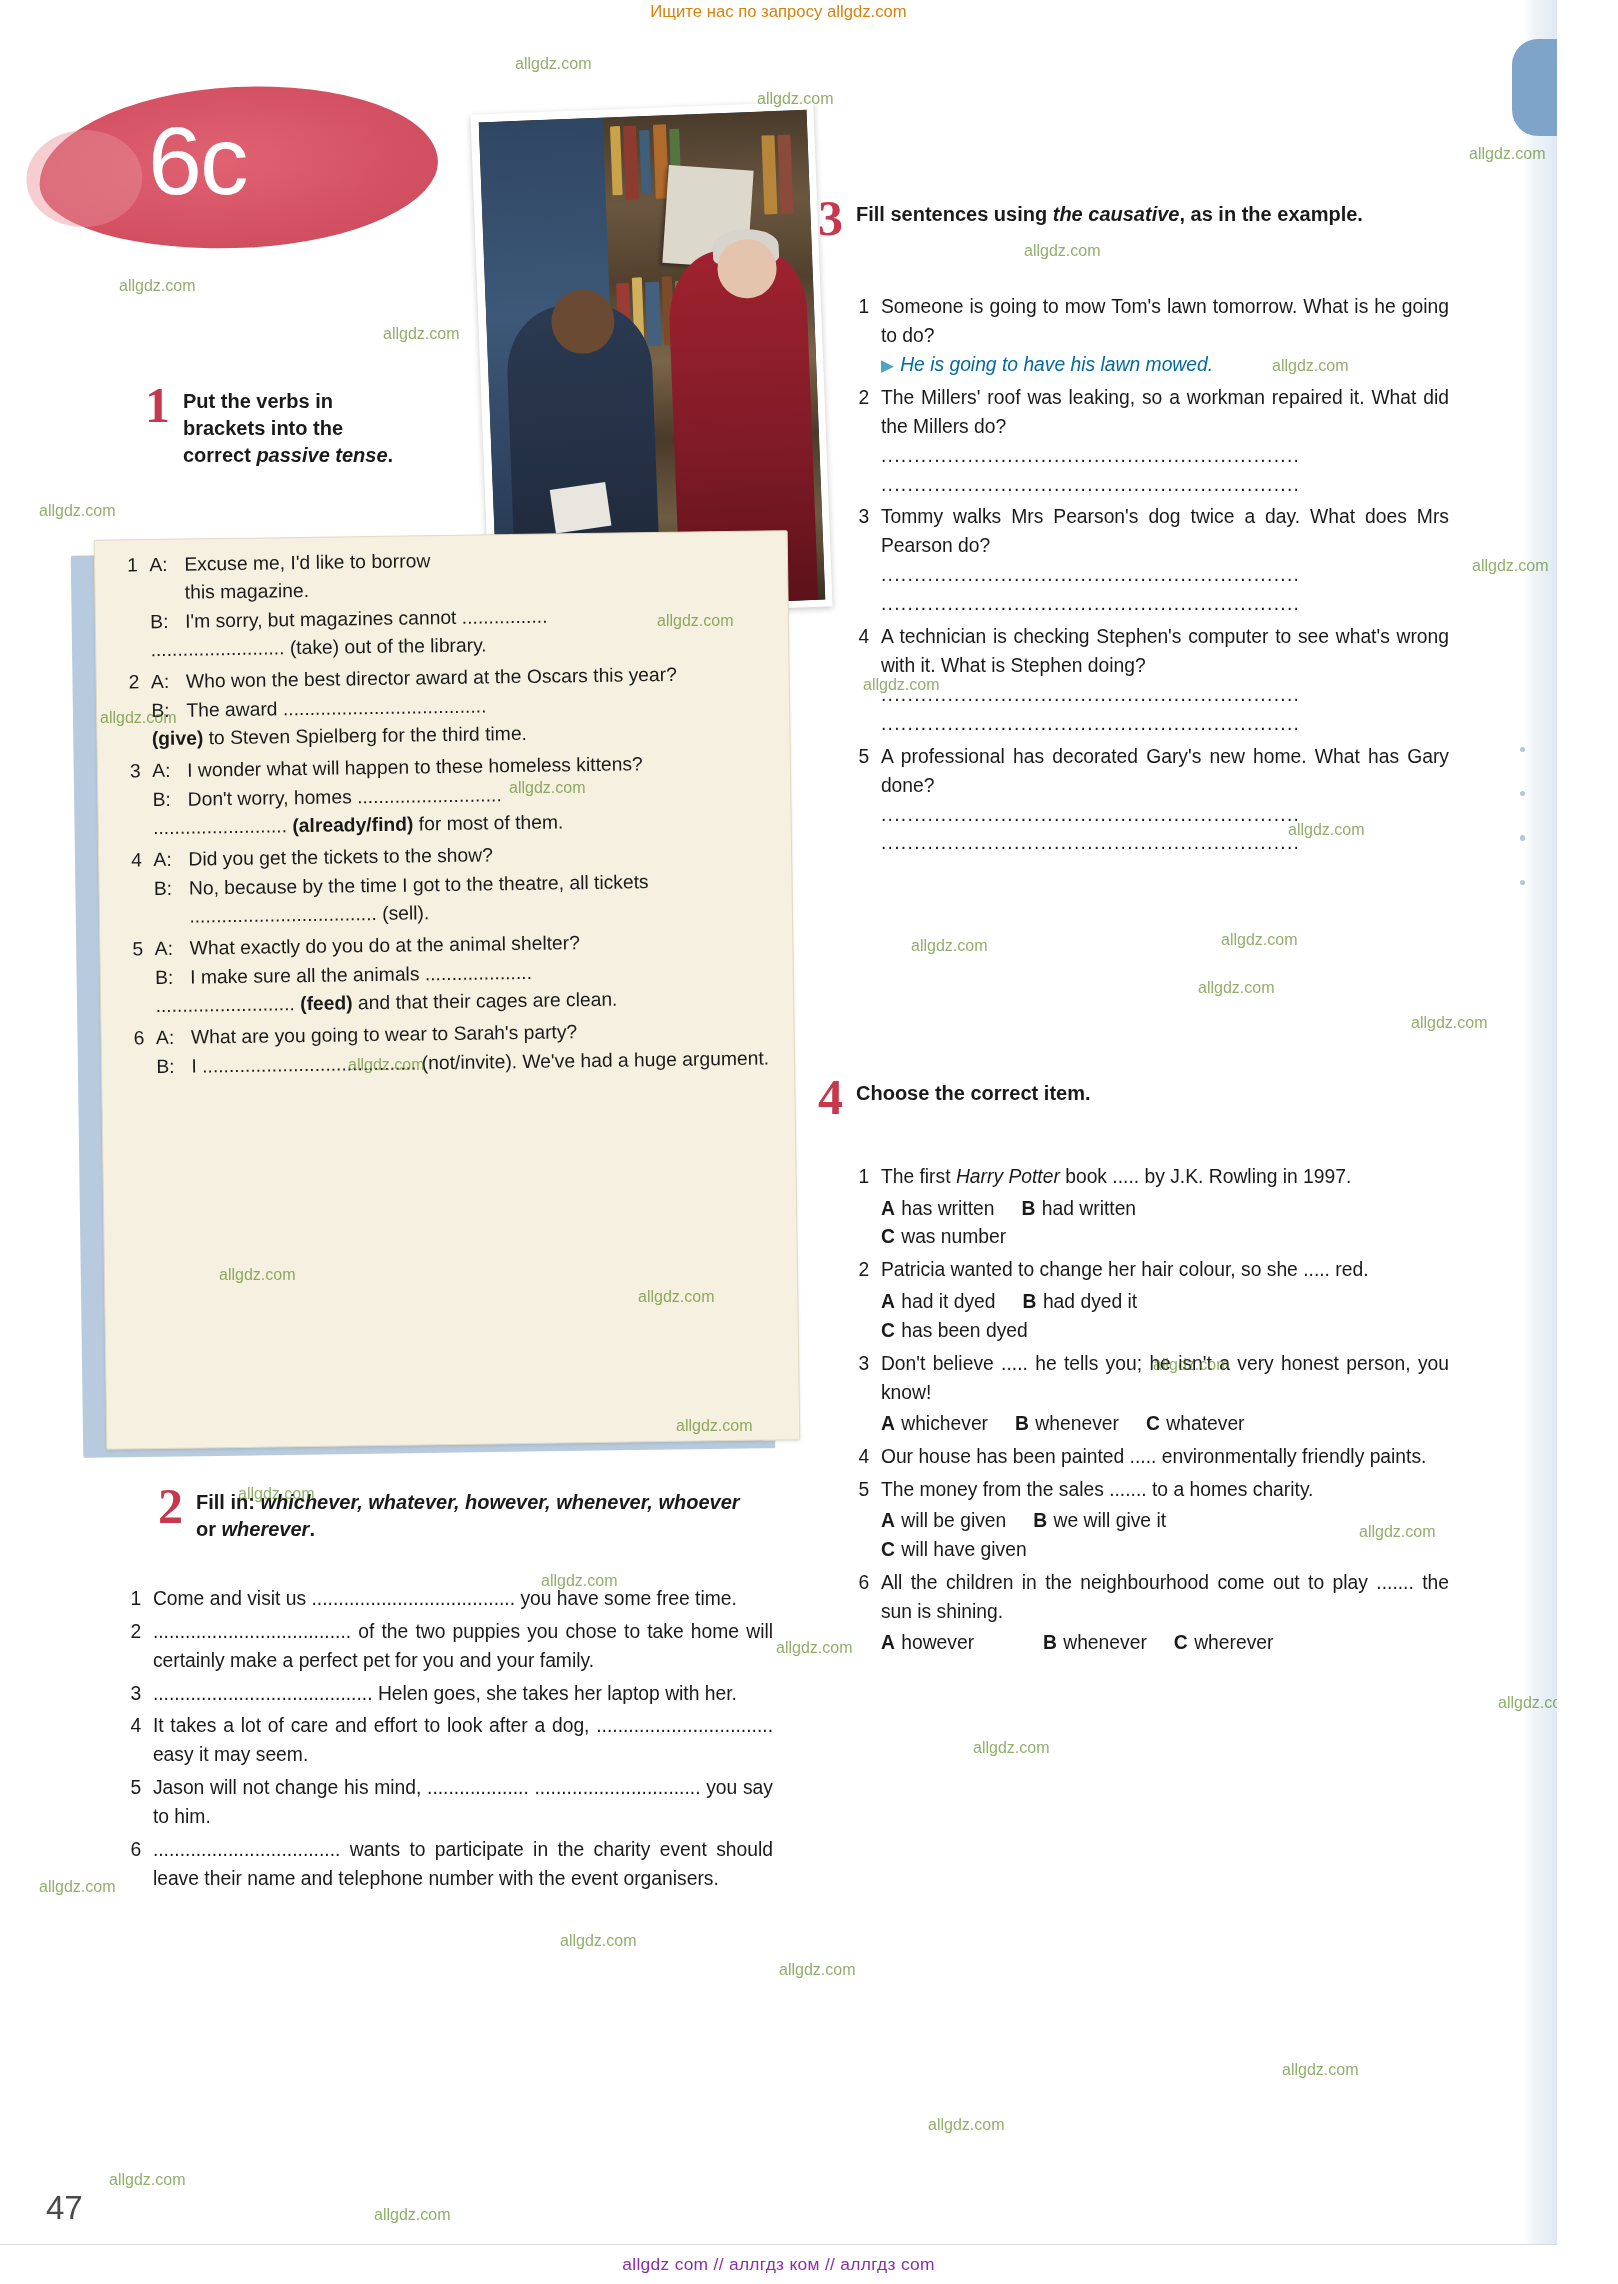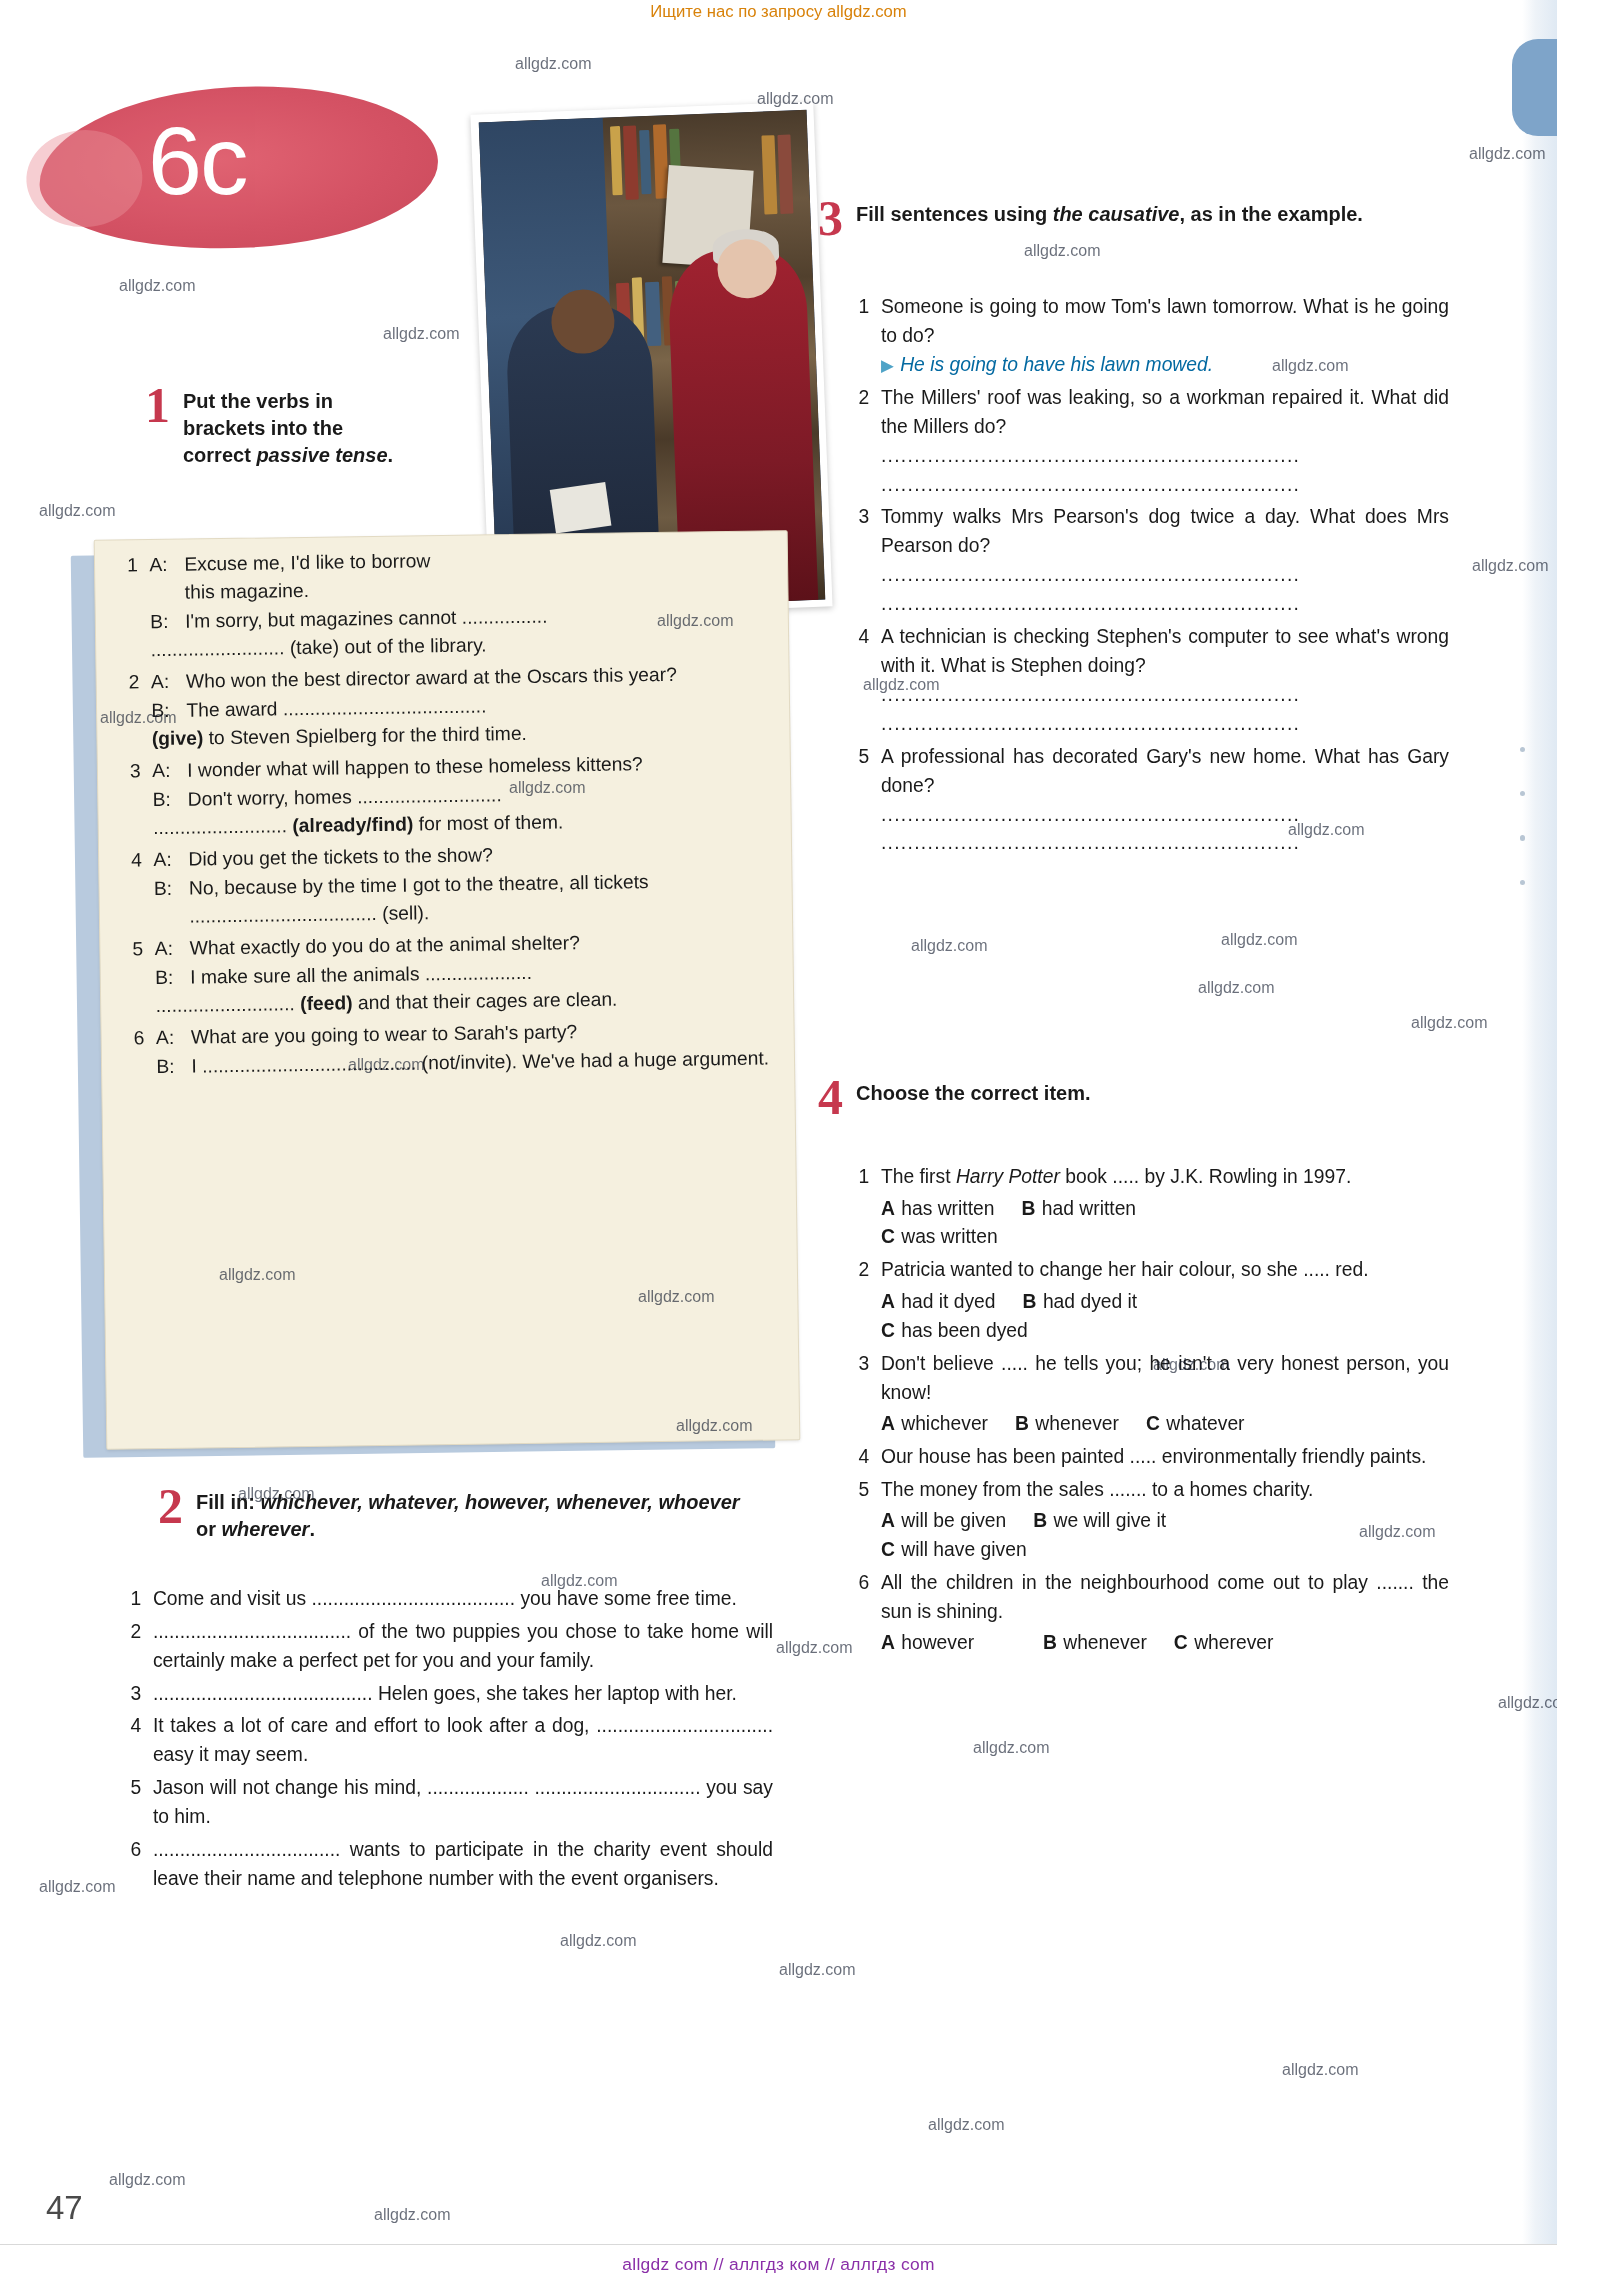--- a/index.html
+++ b/index.html
@@ -27,21 +27,21 @@
     text-align: center;
     color: #d8820a;
     font-size: 16.7px;
     line-height: 24.5px;
     font-family: "Liberation Sans", sans-serif;
   }
 
   
   .wm {
     position: absolute;
-    color: #0f172a;
+    color: #4d7c0f;
     opacity: 0.62;
     font-size: 16px;
     font-family: "Liberation Sans", sans-serif;
     white-space: nowrap;
     pointer-events: none;
   }
 
   
   .bottom-strip {
     position: absolute;
@@ -668,21 +668,21 @@
 
   <div class="ex4-list">
 
     <div class="qrow">
       <div class="qnum">1</div>
       <div class="qbody">
         <div class="just"><span>The first </span><em>Harry Potter</em><span> book ..... by J.K. Rowling in 1997.</span></div>
         <div class="opts">
           <div class="opt"><b>A</b><span>has written</span></div>
           <div class="opt"><b>B</b><span>had written</span></div>
-          <div class="opt" style="flex-basis:100%"><b>C</b><span>was written</span></div>
+          <div class="opt" style="flex-basis:100%"><b>C</b><span>was number</span></div>
         </div>
       </div>
     </div>
 
     <div class="qrow">
       <div class="qnum">2</div>
       <div class="qbody">
         <div class="just">Patricia wanted to change her hair colour, so she ..... red.</div>
         <div class="opts">
           <div class="opt"><b>A</b><span>had it dyed</span></div>

